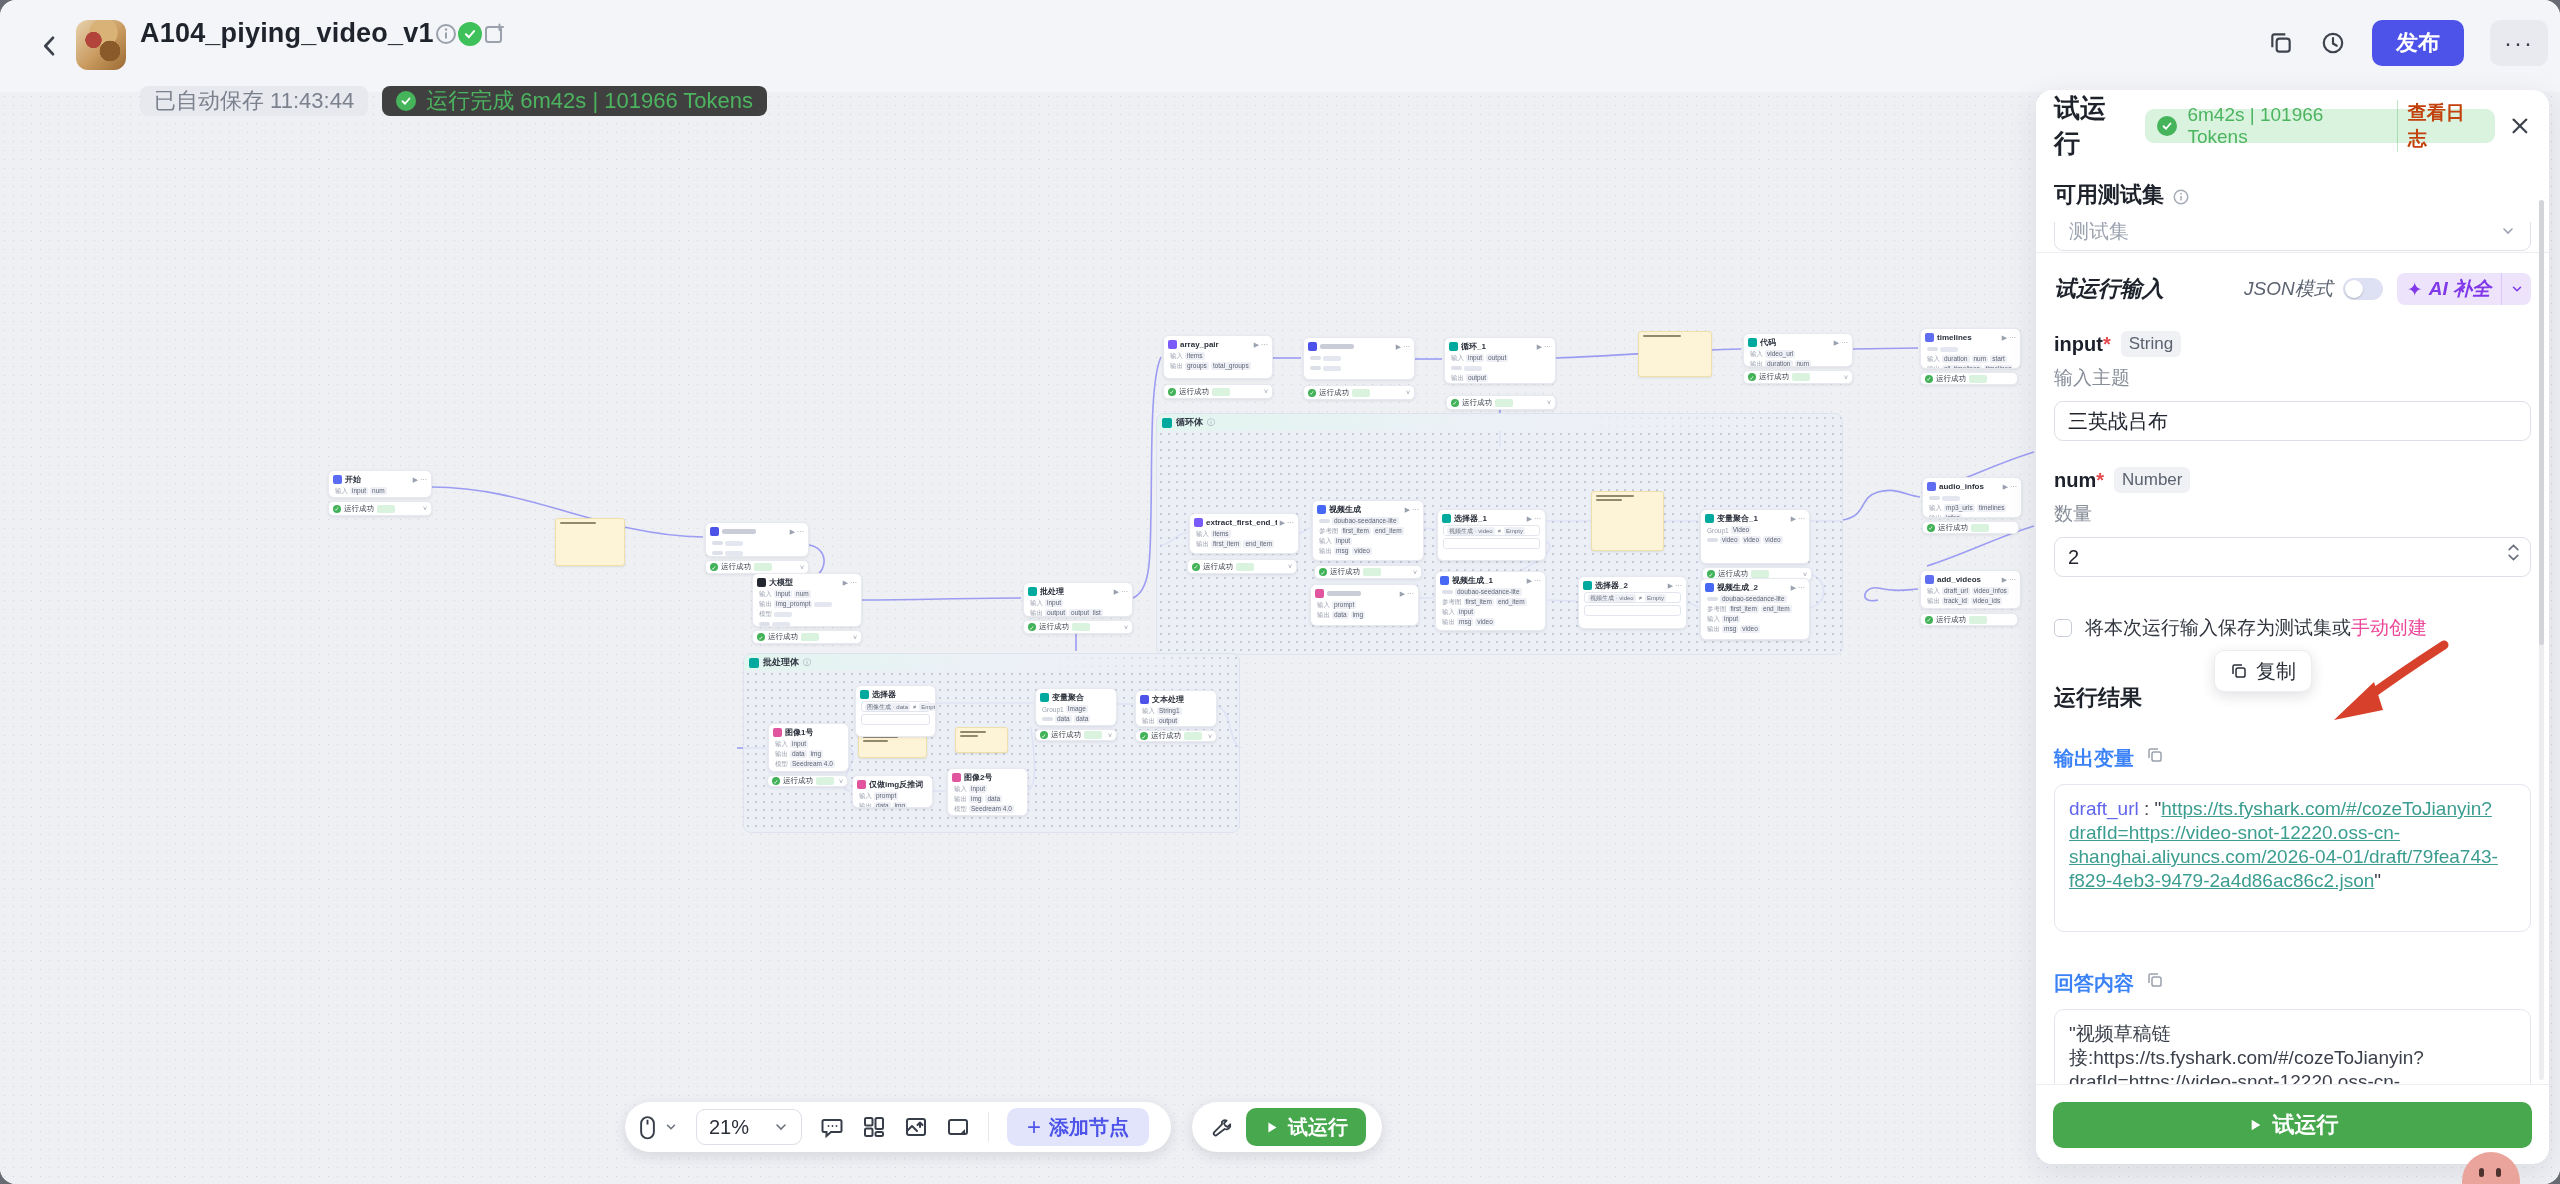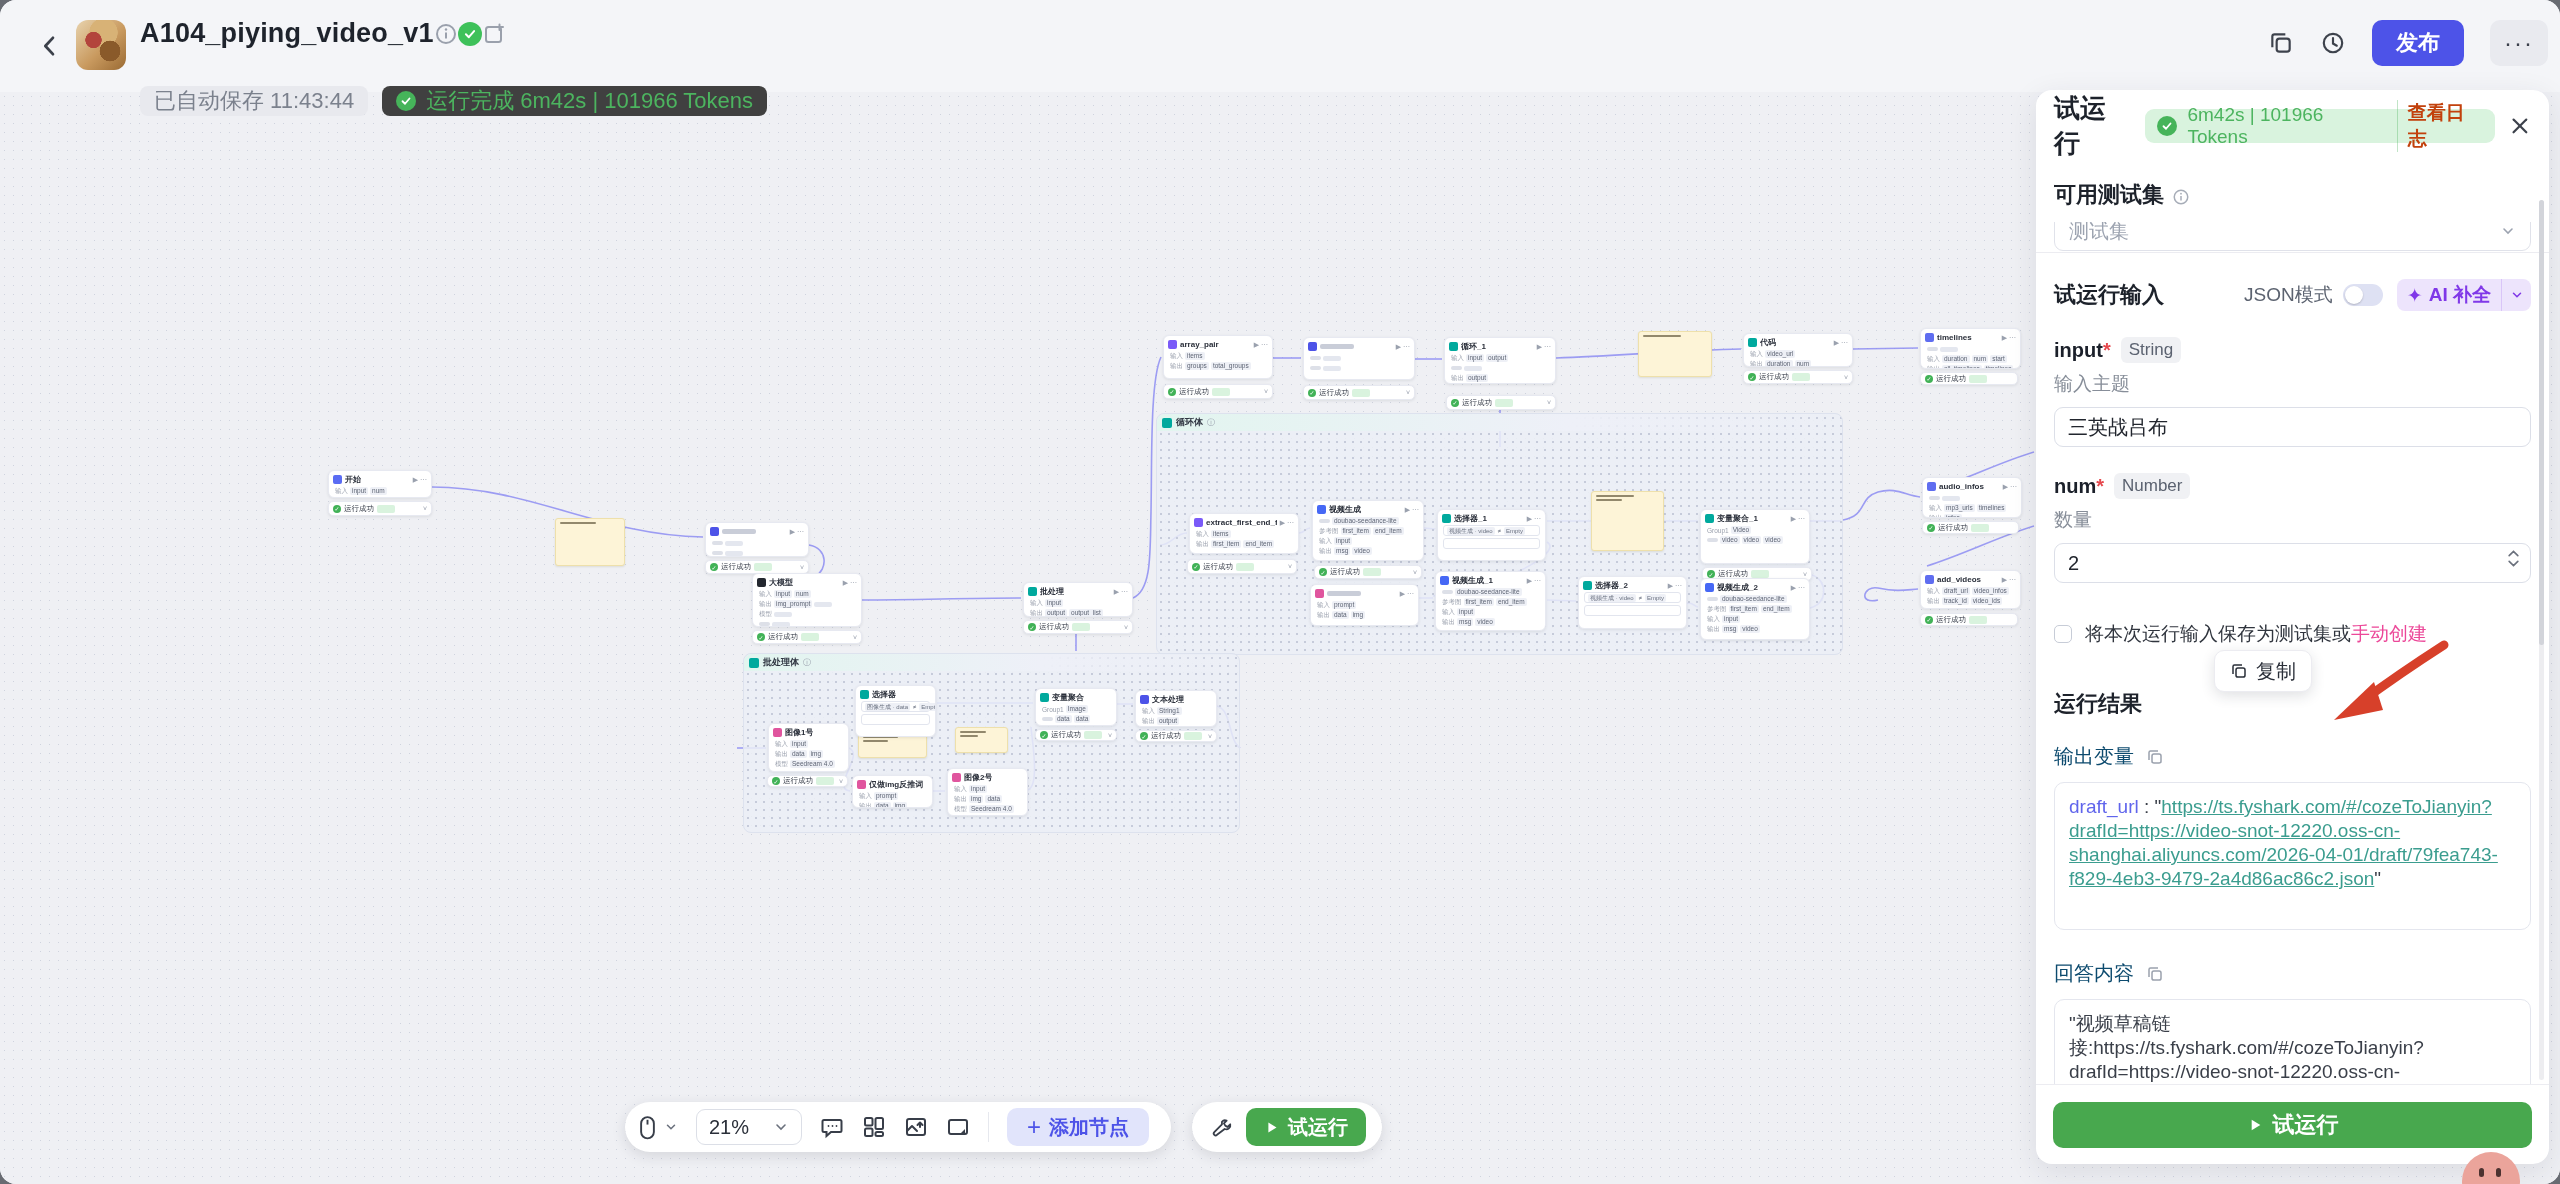--- a/index.html
+++ b/index.html
@@ -78,40 +78,40 @@
   .p-pill { height:34px; background:#d9f3de; border-radius:9px; display:flex; align-items:center; gap:10px; padding:0 12px; font-size:19px; color:#4cb45f; }
   .p-pill .logs { font-weight:bold; color:#c2410c; border-left:1px solid rgba(76,180,95,.35); padding-left:10px; cursor:pointer; }
   .p-close { margin-left:auto; width:22px; height:22px; color:#3c414b; cursor:pointer; }
   .p-body { position:absolute; left:0; top:72px; width:100%; bottom:80px; padding:0 18px; overflow:hidden; }
   .sec-label { font-size:22px; font-weight:bold; color:#1d222b; display:flex; align-items:center; gap:8px; }
   .info-ico { width:18px; height:18px; color:#a7adb8; }
   .sticky-sec { border-bottom:1px solid #ececf1; padding-bottom:0; margin:18px -18px 0; padding-left:18px; padding-right:18px; }
   .select-clip { height:30px; overflow:hidden; margin-top:12px; }
   .select-box { height:40px; border:1px solid #e0e2ea; border-radius:9px; display:flex; align-items:center; justify-content:space-between; padding:0 14px; margin-top:-11px; cursor:pointer; background:#fff;text-align:right; }
   .select-box span { font-size:20px; color:#9ca3b0; }
-  .row-between { display:flex; align-items:center; margin-top:26px; }
+  .row-between { display:flex; align-items:center; margin-top:20px;font-style:italic; }
   .json-label { font-size:19px; color:#5c6370; margin-left:auto; }
   .toggle { width:40px; height:22px; border-radius:11px; background:#dee1f3; margin:0 14px 0 10px; position:relative; cursor:pointer; }
   .toggle::after { content:""; position:absolute; left:2px; top:2px; width:18px; height:18px; border-radius:50%; background:#fff; box-shadow:0 1px 2px rgba(0,0,0,.2); }
   .ai-btn { height:32px; background:#ede4fc; border-radius:8px; display:flex; align-items:center; color:#8038e8; font-size:19px; font-weight:bold; cursor:pointer; }
   .ai-main { display:flex; align-items:center; gap:6px; padding:0 10px; }
   .ai-chev { width:30px; height:100%; display:flex; align-items:center; justify-content:center; border-left:1px solid rgba(128,56,232,.18); }
   .field-name { margin-top:26px; display:flex; align-items:center; gap:10px; }
   .fname { font-size:20px; font-weight:bold; color:#1b202a; }
   .req { color:#e5484d; font-weight:bold; }
   .type-pill { background:#f0f1f4; border-radius:6px; font-size:17px; color:#5b6270; padding:3px 8px; }
   .field-desc { font-size:19px; color:#878e99; margin-top:8px; }
   .t-input { width:100%; height:40px; border:1px solid #dcdfe8; border-radius:9px; margin-top:10px; display:flex; align-items:center; padding:0 13px; font-size:20px; color:#22262e; position:relative; }
   .stepper { position:absolute; right:10px; top:5px; display:flex; flex-direction:column; gap:1px; color:#6b717d; cursor:pointer; }
   .save-row { display:flex; align-items:center; gap:13px; margin-top:38px; font-size:19px; color:#30353e; }
   .cbx { width:18px; height:18px; border:1.5px solid #c7ccd7; border-radius:5px; background:#fff; flex:0 0 auto; cursor:pointer; }
   .link { color:#ec4899; cursor:pointer; }
   .results-title { margin-top:42px; }
   .out-label-row { display:flex; align-items:center; gap:12px; margin-top:24px; }
-  .out-label { font-size:20px; font-weight:normal; color:#0c4a6e; }
+  .out-label { font-size:20px; font-weight:bold; color:#3b82f6;margin-top:8px; }
   .copy-ico { width:18px; height:18px; color:#9aa1ad; cursor:pointer; }
   .copy-float { position:absolute; left:178px; top:560px; width:98px; height:42px; background:#fff; border:1px solid #ececf1; border-radius:10px; box-shadow:0 4px 14px rgba(35,40,55,.14); display:flex; align-items:center; justify-content:center; gap:8px; font-size:20px; color:#2a2f39; cursor:pointer; z-index:5; }
   .out-box { border:1px solid #e4e6ee; border-radius:10px; margin-top:12px; padding:12px 14px 16px; font-size:19px; line-height:24px; min-height:148px; }
   .k { color:#6065ec; }
   .q { color:#3a3f49; }
   .lnk { color:#3b9d8f; text-decoration:underline; white-space:pre-line; word-break:break-all; cursor:pointer; }
   .ans-box { border:1px solid #e4e6ee; border-radius:10px; margin-top:12px; padding:12px 14px; font-size:19px; line-height:24px; color:#3a3f49; white-space:pre-line; word-break:break-all; min-height:144px; }
   .p-foot { position:absolute; left:0; bottom:0; width:100%; height:80px; border-top:1px solid #ececf1; display:flex; align-items:center; padding:0 17px; }
   .p-run { width:100%; height:46px; border-radius:10px; background:#48a84e; color:#fff; font-size:22px; font-weight:bold; display:flex; align-items:center; justify-content:center; gap:10px; cursor:pointer; }
   .sb-track { position:absolute; right:5px; top:110px; width:5px; height:880px; background:#ededf0; border-radius:3px; }

